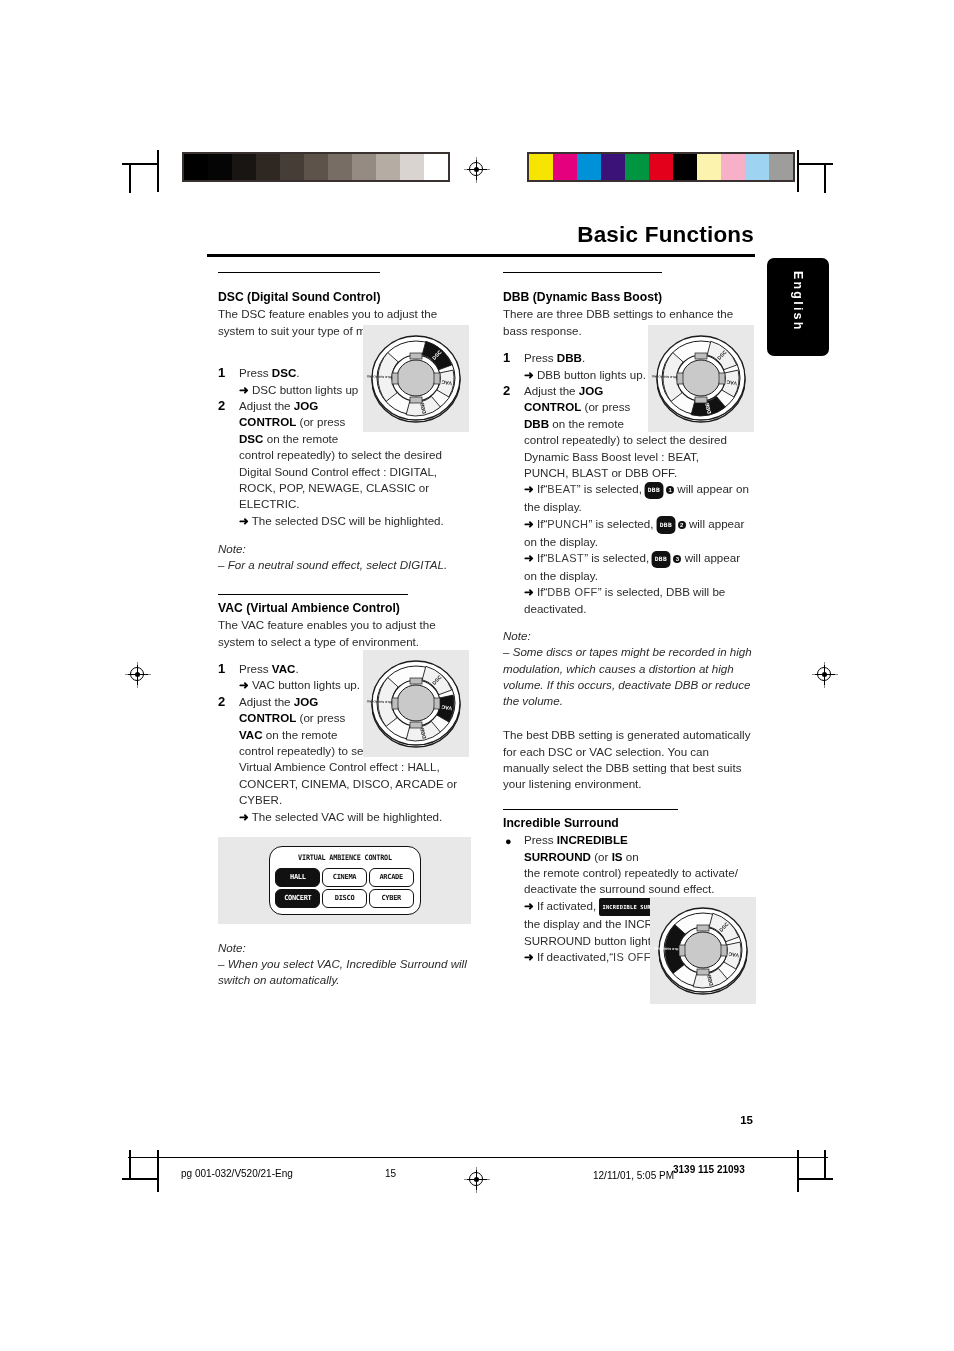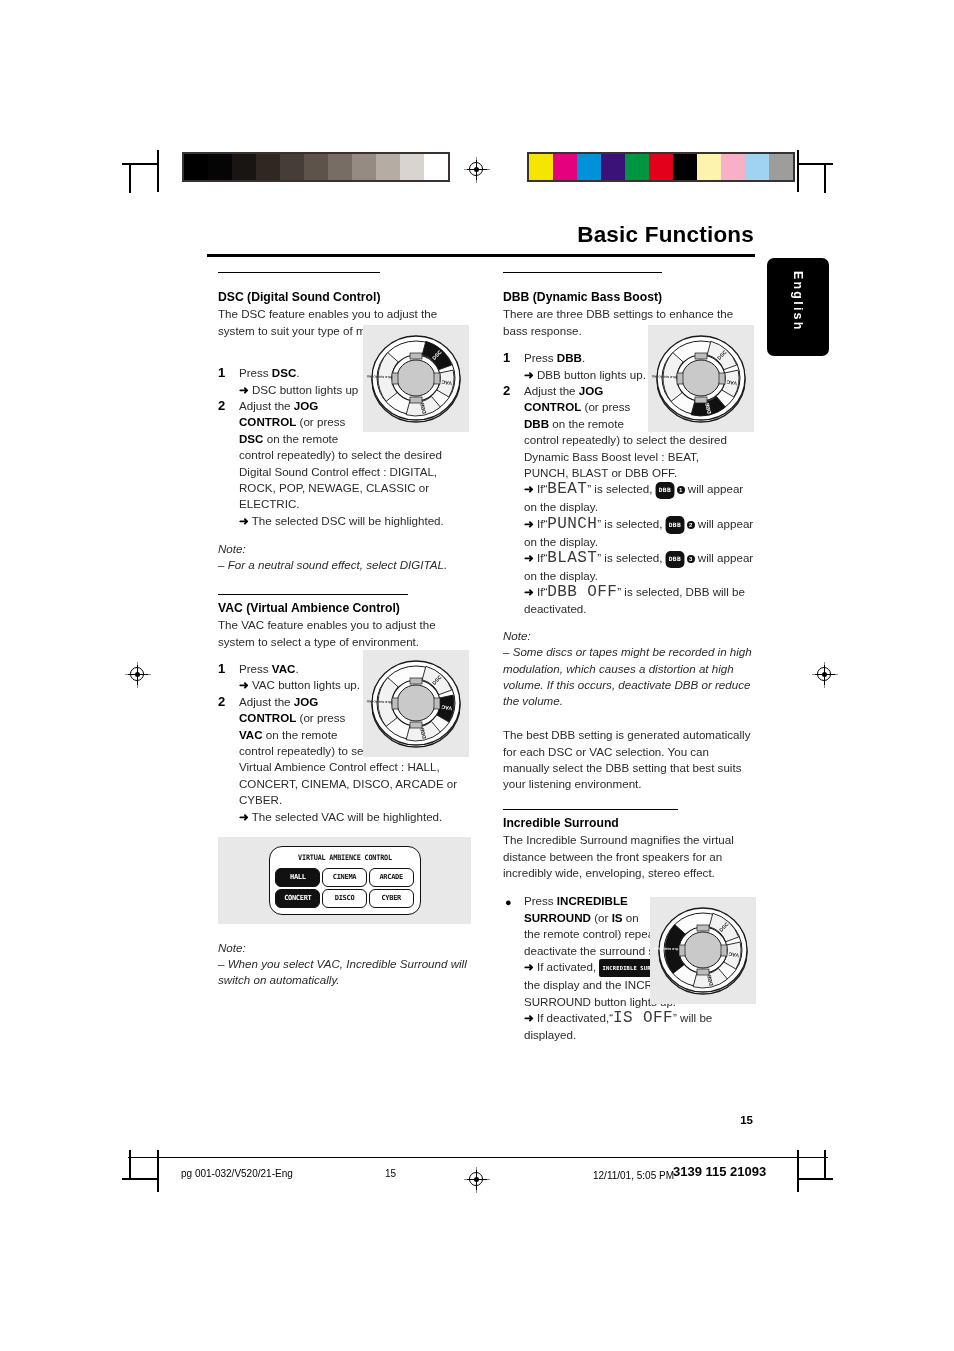--- a/index.html
+++ b/index.html
@@ -151,24 +151,24 @@
   }
   .step .bul {
     position: absolute;
     left: 2px; top: 1px;
     font-size: 11px;
     color: #000;
   }
   b.kw { color: #000; font-weight: bold; }
   .arrow { color: #000; font-weight: bold; }
   .lcd {
-    font-family: Liberation Mono, monospace;
+    font-family: Liberation Sans, sans-serif;
     letter-spacing: 0.4px;
     color: #3a3a3a;
-    font-size: 16px;
+    font-size: 11px;
   }
 
   .note {
     font-style: italic;
     margin-top: 9px;
     line-height: 16.2px;
   }
   .note .lbl { font-style: italic; }
 
   .divider {
@@ -285,21 +285,21 @@
   }
   .foot-txt {
     position: absolute;
     font-size: 10px;
     color: #000;
     font-family: "Liberation Sans", sans-serif;
     white-space: nowrap;
   }
   .foot-code {
     position: absolute;
-    font-size: 13px;
+    font-size: 10px;
     font-weight: bold;
     color: #000;
     white-space: nowrap;
   }
 </style>
 </head>
 <body>
 
 <div class="crop-mark" style="left:122px;top:163px;width:36px;height:2px;"></div>
 <div class="crop-mark" style="left:129px;top:163px;width:2px;height:30px;"></div>
@@ -502,21 +502,20 @@
   </div>
 
   <div class="sec-wrap" style="margin-top:18px;">
     <p class="body" style="margin-top:1px;">The best DBB setting is generated automatically for each DSC or VAC selection. You can manually select the DBB setting that best suits your listening environment.</p>
   </div>
 
   <div class="divider" style="margin-top:16px;width:175px;"></div>
 
   <div class="sec-wrap">
     <h3 class="sec" style="border-top:none;padding-top:0;">Incredible Surround</h3>
-    <p class="body" style="margin-bottom:12px;">The Incredible Surround magnifies the virtual distance between the front speakers for an incredibly wide, enveloping, stereo effect.</p>
 
     <div class="step">
       <span class="bul">●</span>
       <span>Press </span><b class="kw">INCREDIBLE</b><br>
       <b class="kw">SURROUND</b><span> (or </span><b class="kw">IS</b><span> on</span><br>
       <span>the remote control) repeatedly to activate/ deactivate the surround sound effect.</span><br>
       <span class="arrow">➜</span>
       <span>If activated, </span><span class="badge-is">INCREDIBLE SURROUND</span><span> will appear on the display and the INCREDIBLE SURROUND button lights up.</span><br>
       <span class="arrow">➜</span>
       <span>If deactivated,“</span><span class="lcd">IS OFF</span><span>” will be displayed.</span>

